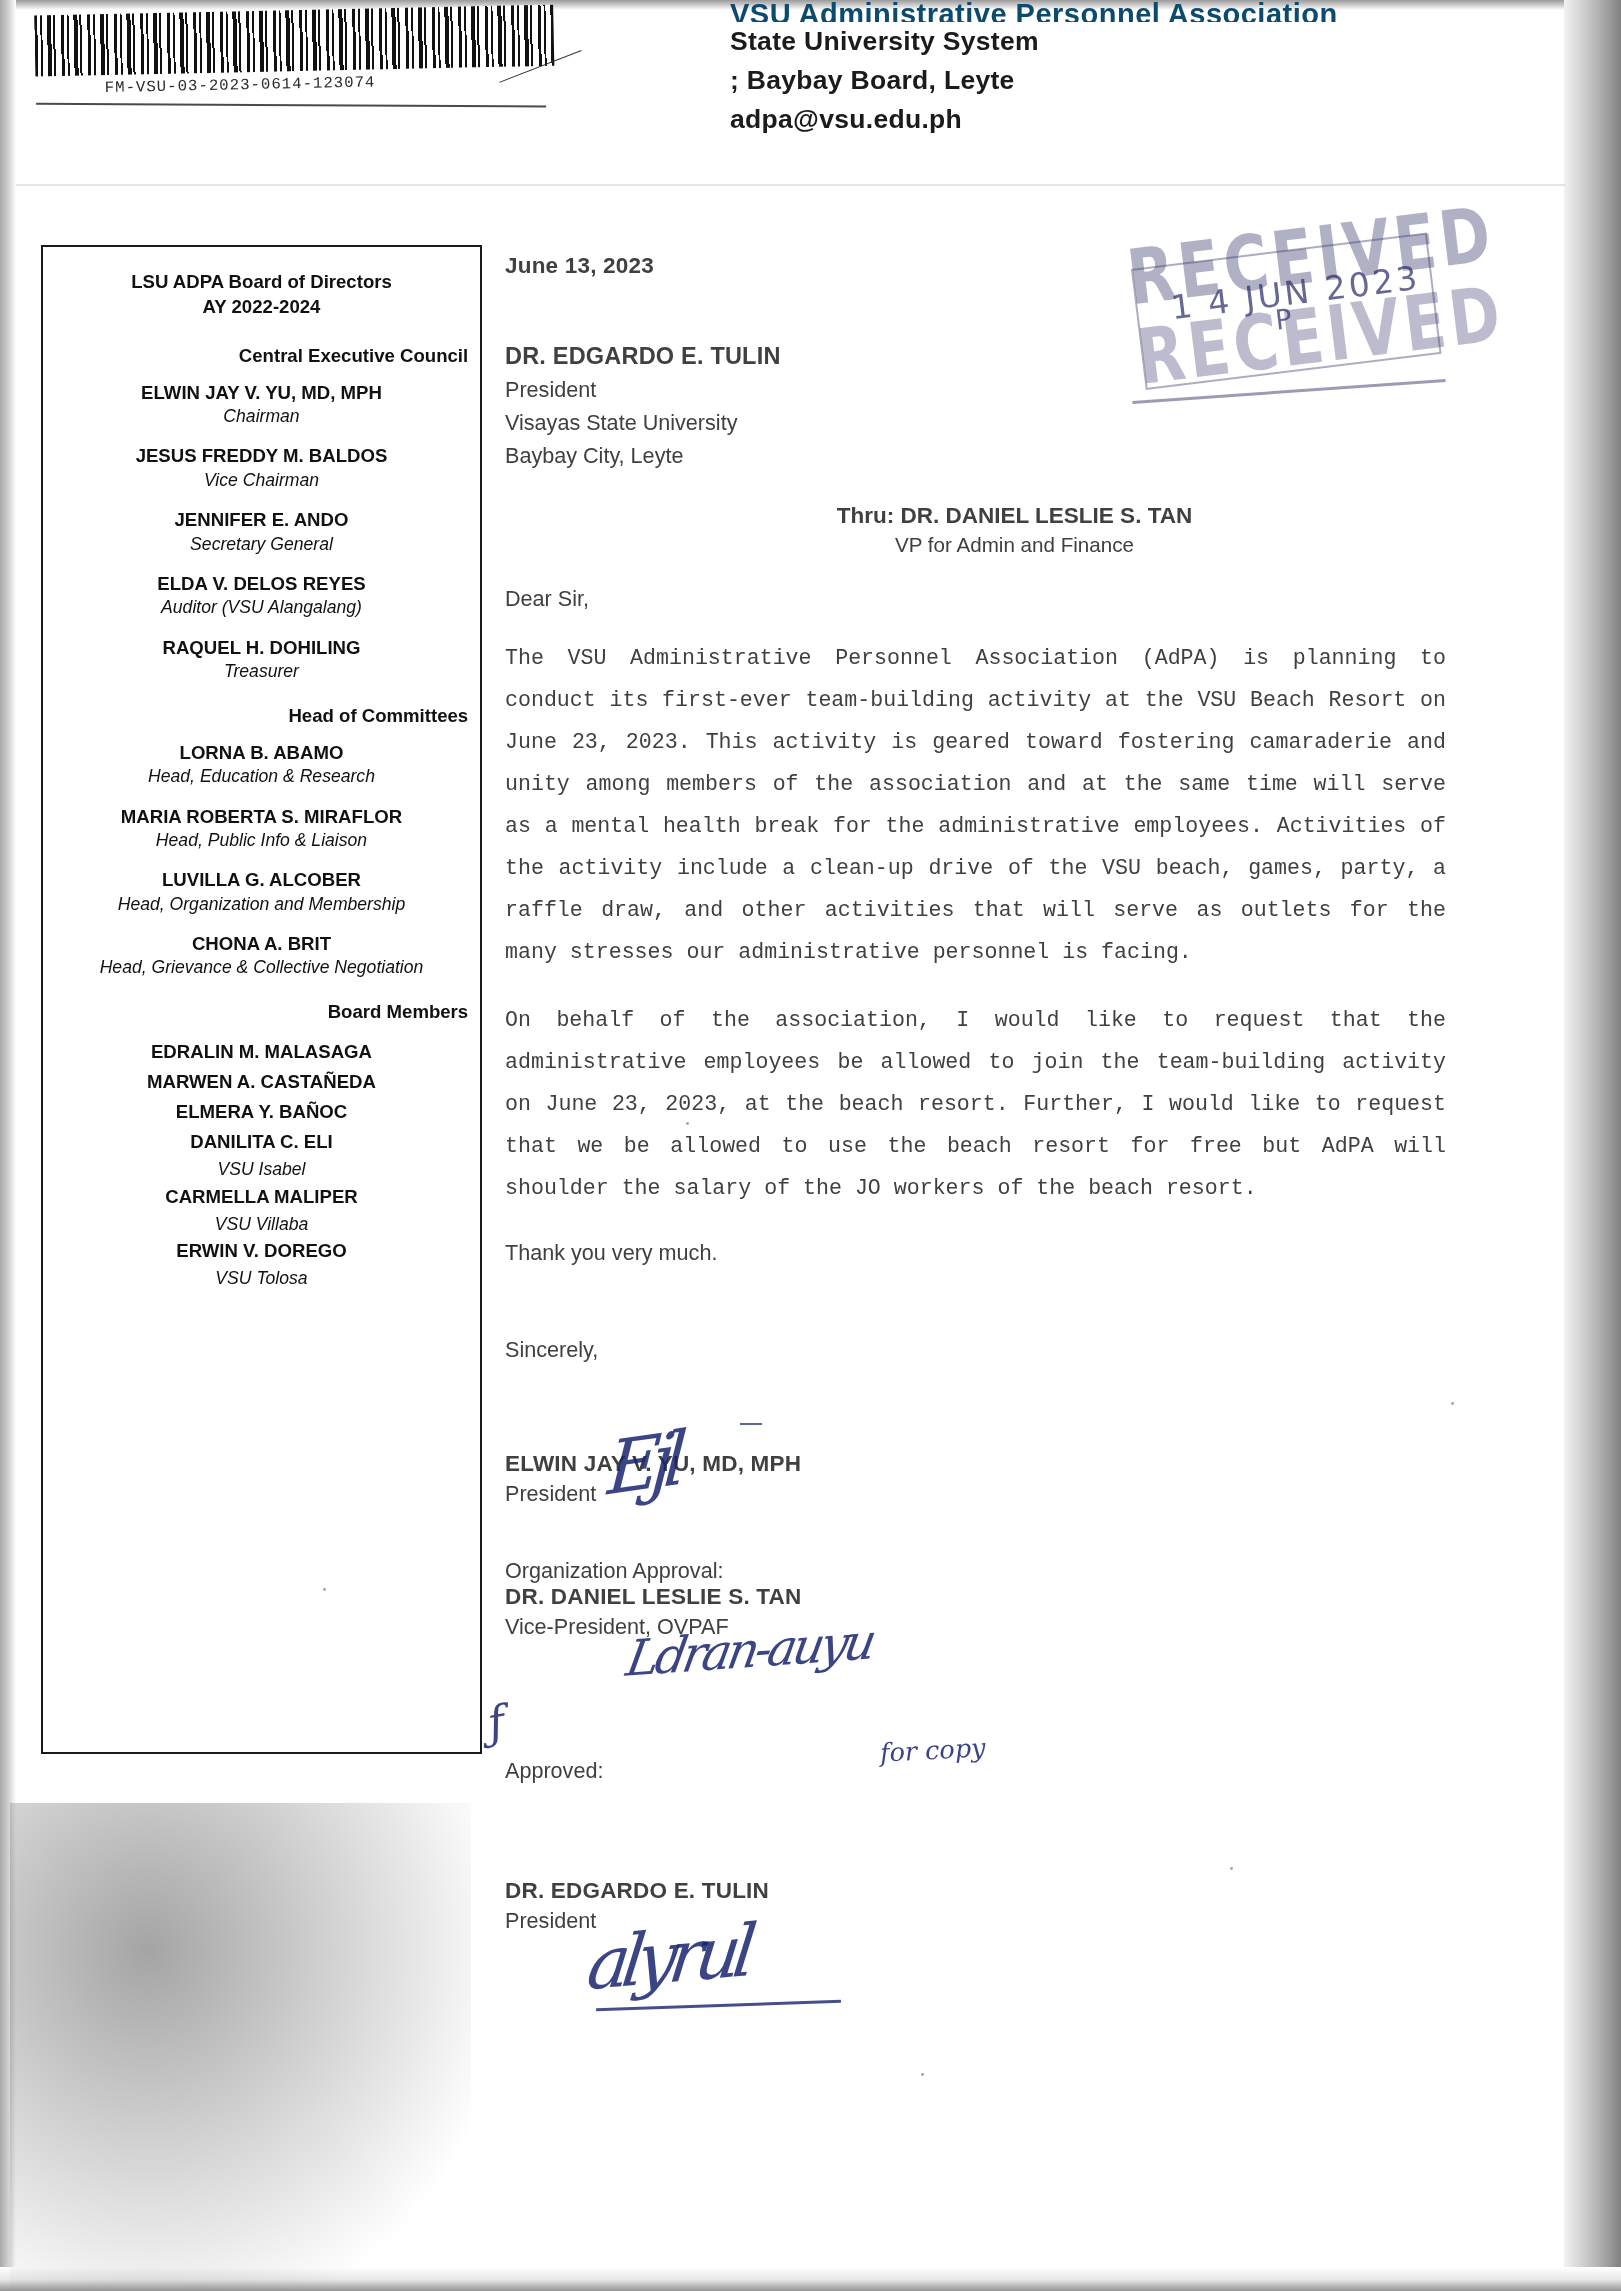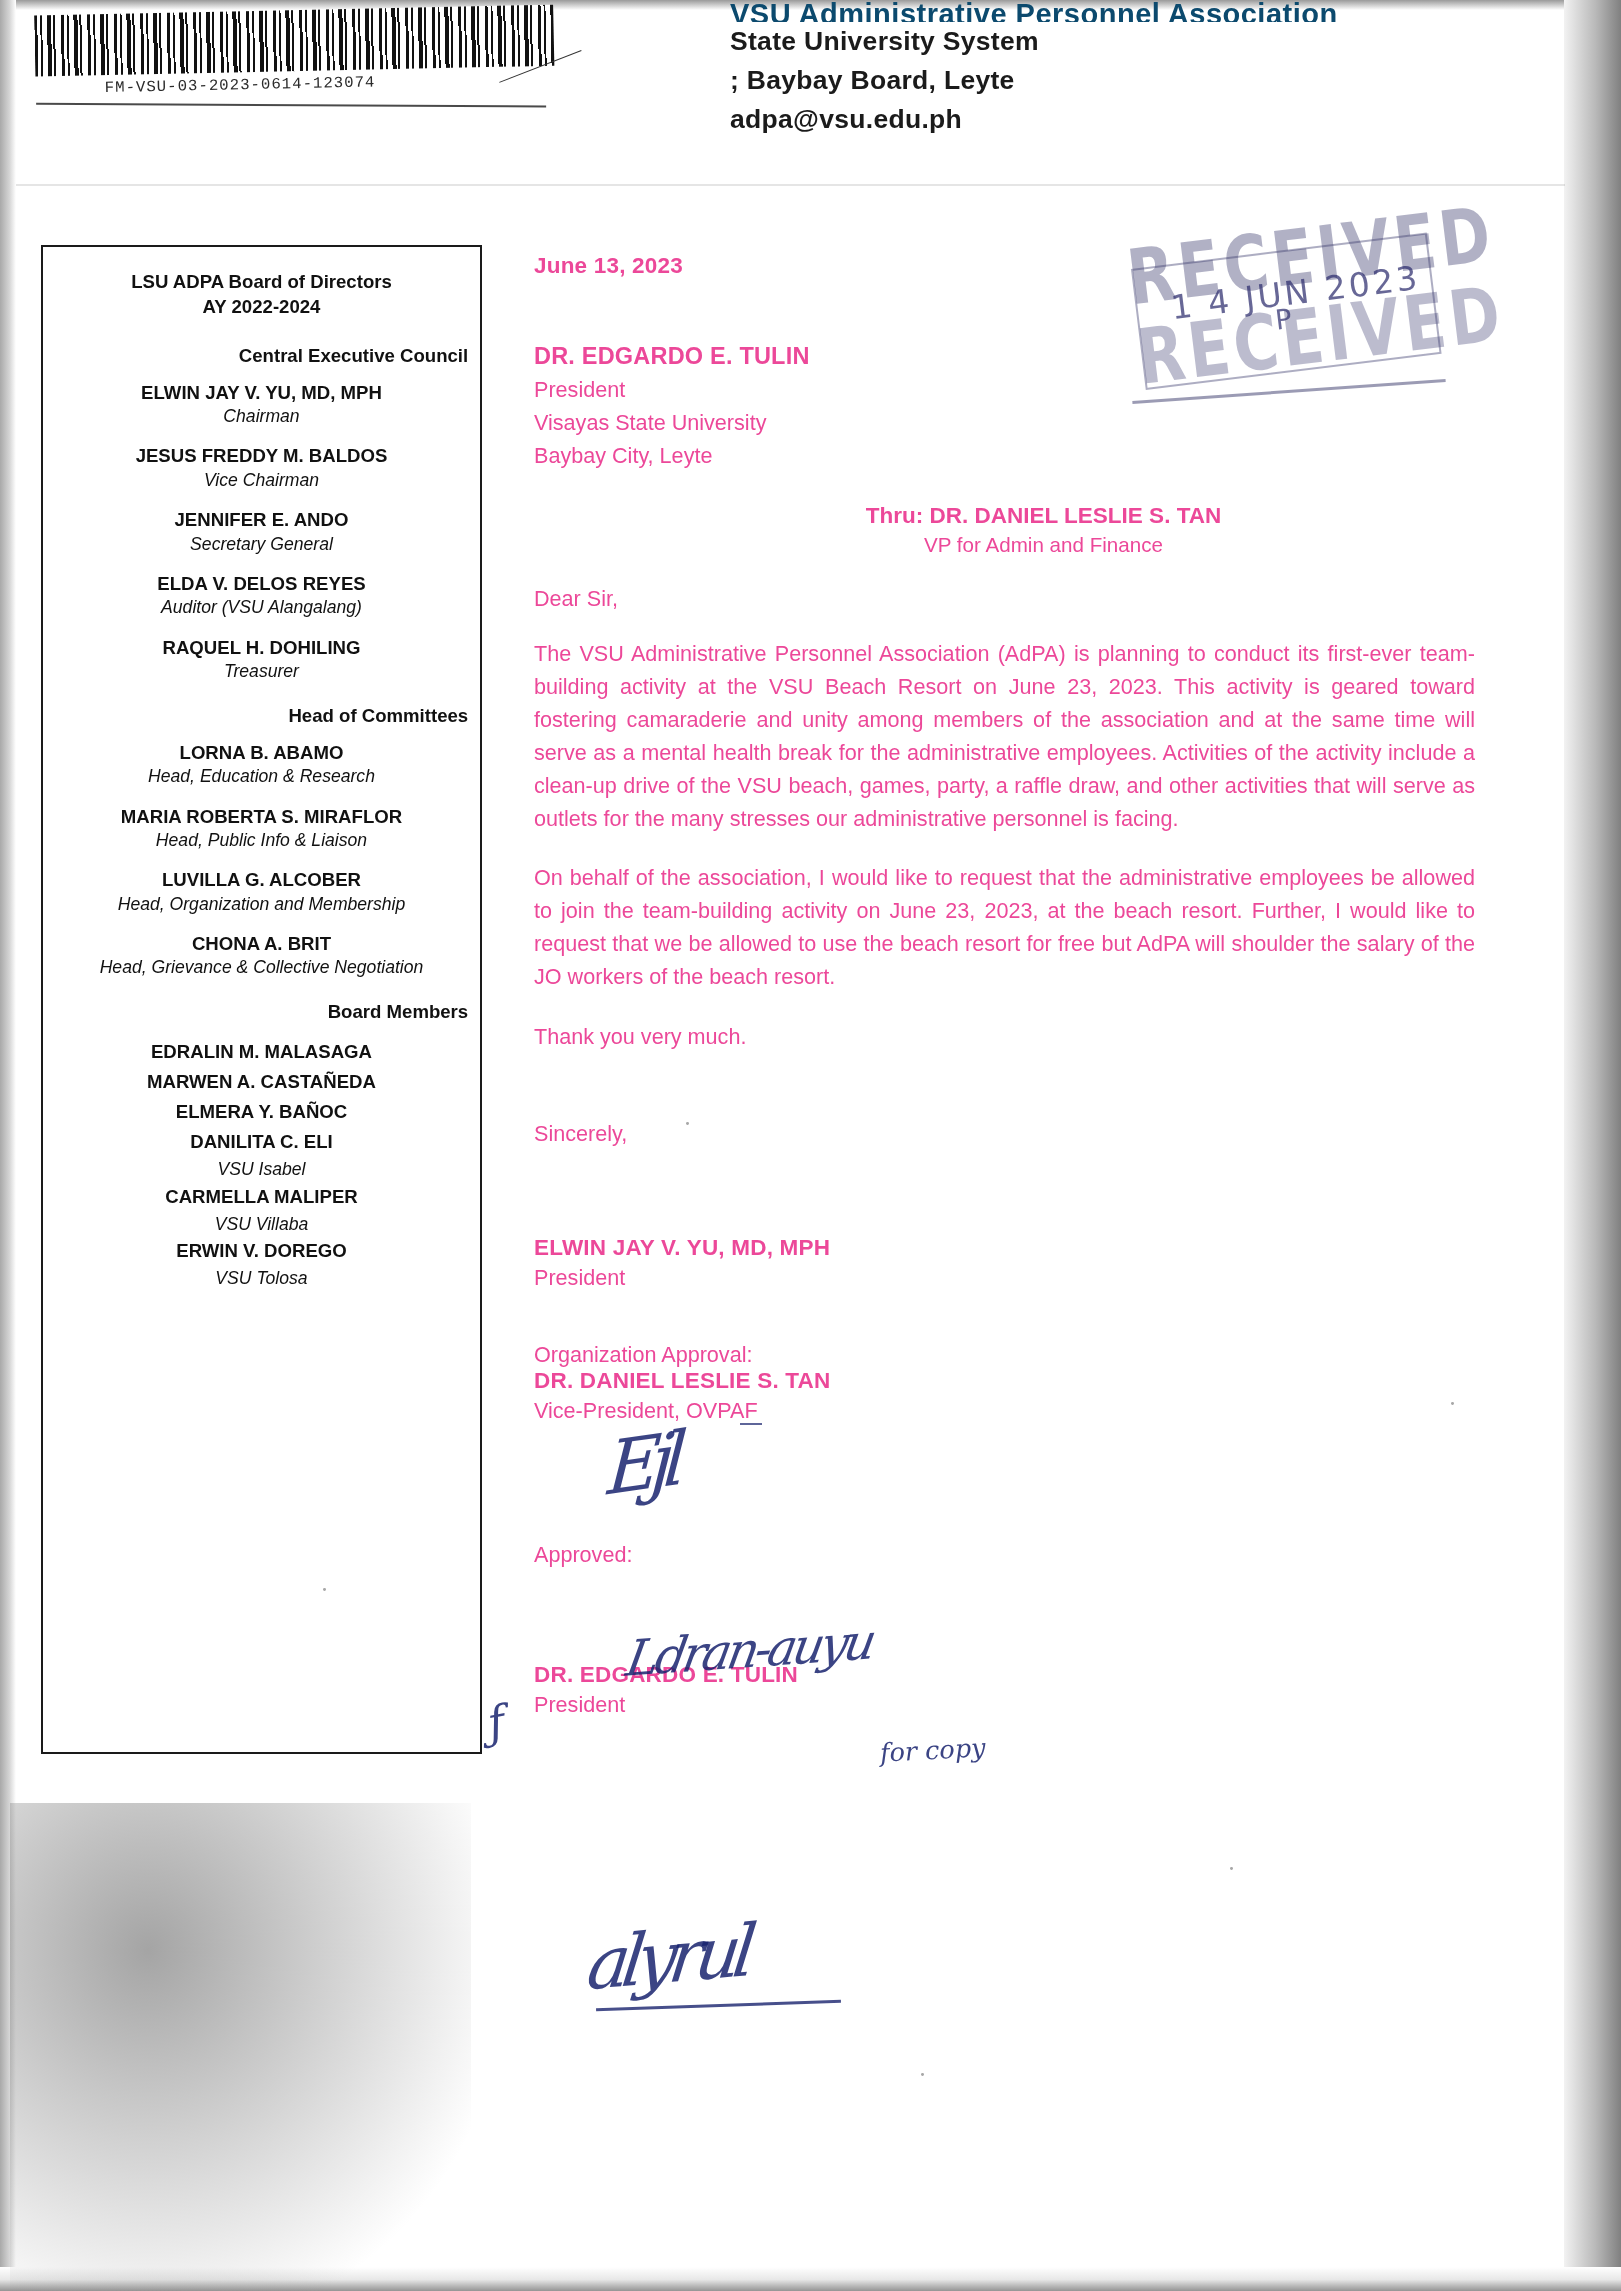--- a/index.html
+++ b/index.html
@@ -177,24 +177,24 @@
   }
   .sb-member-sub {
     font-size: 17.6px;
     font-style: italic;
     line-height: 24.5px;
   }
 
   
   .letter {
     position: absolute;
-    left: 534px;
+    left: 505px;
     top: 253px;
     width: 941px;
-    color: #ec4899;
+    color: #404040;
   }
   .date {
     font-size: 22.5px;
     font-weight: bold;
     letter-spacing: 0.2px;
   }
   .addressee {
     margin-top: 61px;
     line-height: 33px;
   }
@@ -219,22 +219,23 @@
     font-size: 20.6px;
     margin-top: 3.9px;
   }
   .salutation {
     margin-top: 29px;
     font-size: 21.6px;
   }
   .para {
     margin-top: 25.5px;
     font-size: 21.6px;
-    line-height: 33px;
+    line-height: 42px;
     text-align: justify;
+    font-family: Liberation Mono, monospace;
   }
   .thanks {
     margin-top: 31px;
     font-size: 21.6px;
   }
   .sincerely {
     margin-top: 71px;
     font-size: 21.6px;
   }
   .sig-block {

